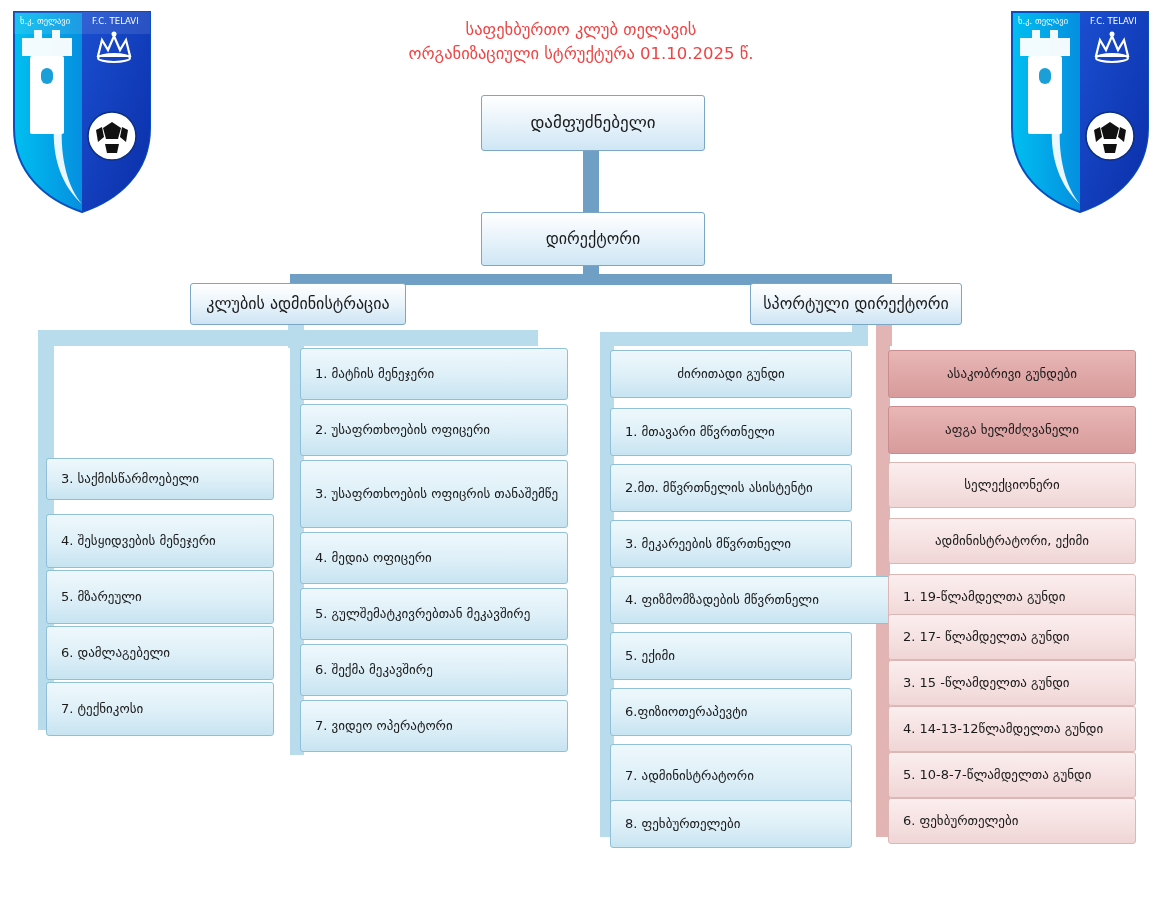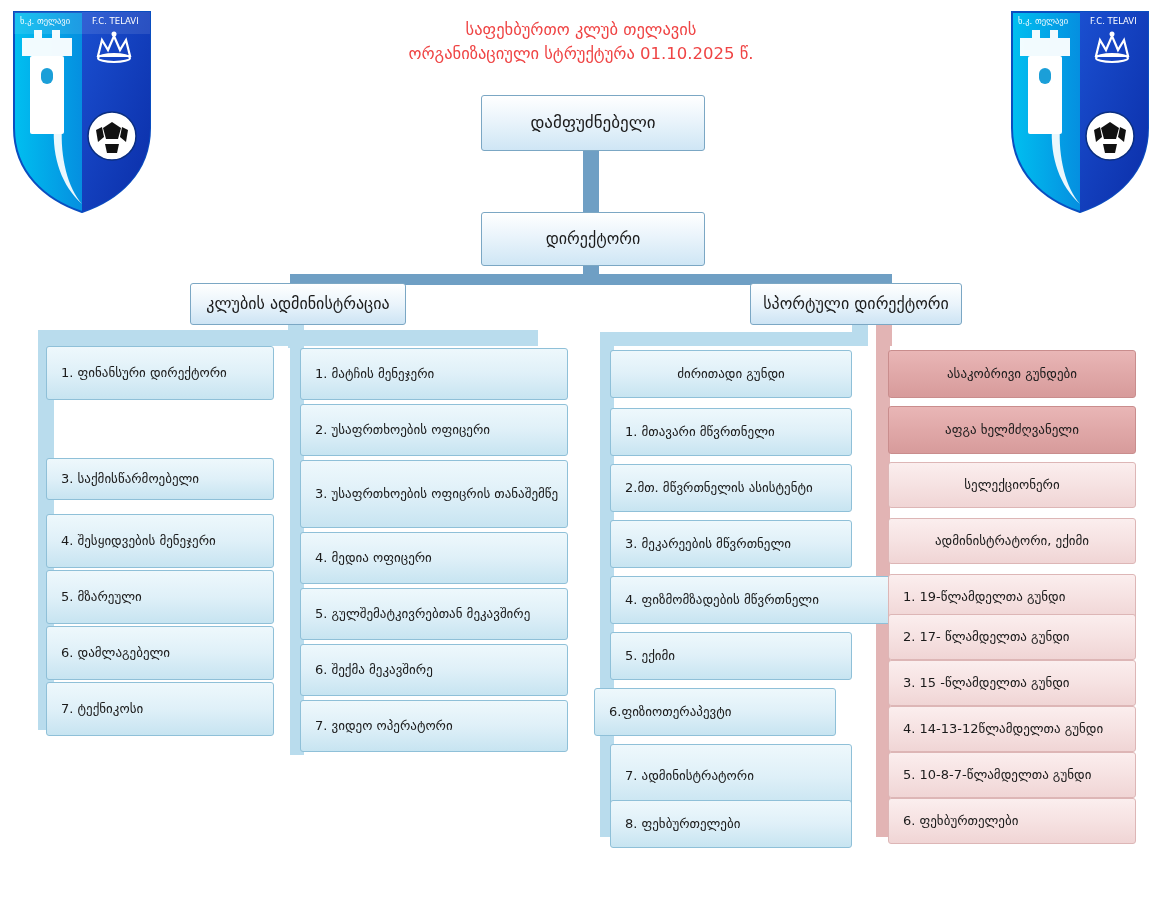--- a/index.html
+++ b/index.html
@@ -218,23 +218,20 @@
   </div>
 
   <div class="box lvl3" style="left:190px; top:283px; width:216px; height:36px;">
     <span>კლუბის ადმინისტრაცია</span>
   </div>
 
   <div class="box lvl3" style="left:750px; top:283px; width:212px; height:36px;">
     <span>სპორტული დირექტორი</span>
   </div>
 
-  <div class="box item" style="left:46px; top:346px; width:228px; height:54px;">
-    <span>1. ფინანსური დირექტორი</span>
-  </div>
   <div class="box item" style="left:46px; top:458px; width:228px; height:40px;">
     <span>3. საქმისწარმოებელი</span>
   </div>
   <div class="box item" style="left:46px; top:514px; width:228px; height:54px;">
     <span>4. შესყიდვების მენეჯერი</span>
   </div>
   <div class="box item" style="left:46px; top:570px; width:228px; height:54px;">
     <span>5. მზარეული</span>
   </div>
   <div class="box item" style="left:46px; top:626px; width:228px; height:54px;">
@@ -277,21 +274,21 @@
   </div>
   <div class="box item" style="left:610px; top:520px; width:242px; height:48px;">
     <span>3. მეკარეების მწვრთნელი</span>
   </div>
   <div class="box item" style="left:610px; top:576px; width:282px; height:48px;">
     <span>4. ფიზმომზადების მწვრთნელი</span>
   </div>
   <div class="box item" style="left:610px; top:632px; width:242px; height:48px;">
     <span>5. ექიმი</span>
   </div>
-  <div class="box item" style="left:594px; top:688px; width:242px; height:48px;">
+  <div class="box item" style="left:610px; top:688px; width:242px; height:48px;">
     <span>6.ფიზიოთერაპევტი</span>
   </div>
   <div class="box item" style="left:610px; top:744px; width:242px; height:64px;">
     <span>7. ადმინისტრატორი</span>
   </div>
   <div class="box item" style="left:610px; top:800px; width:242px; height:48px;">
     <span>8. ფეხბურთელები</span>
   </div>
 
   <div class="box pink-dark" style="left:888px; top:350px; width:248px; height:48px;">

